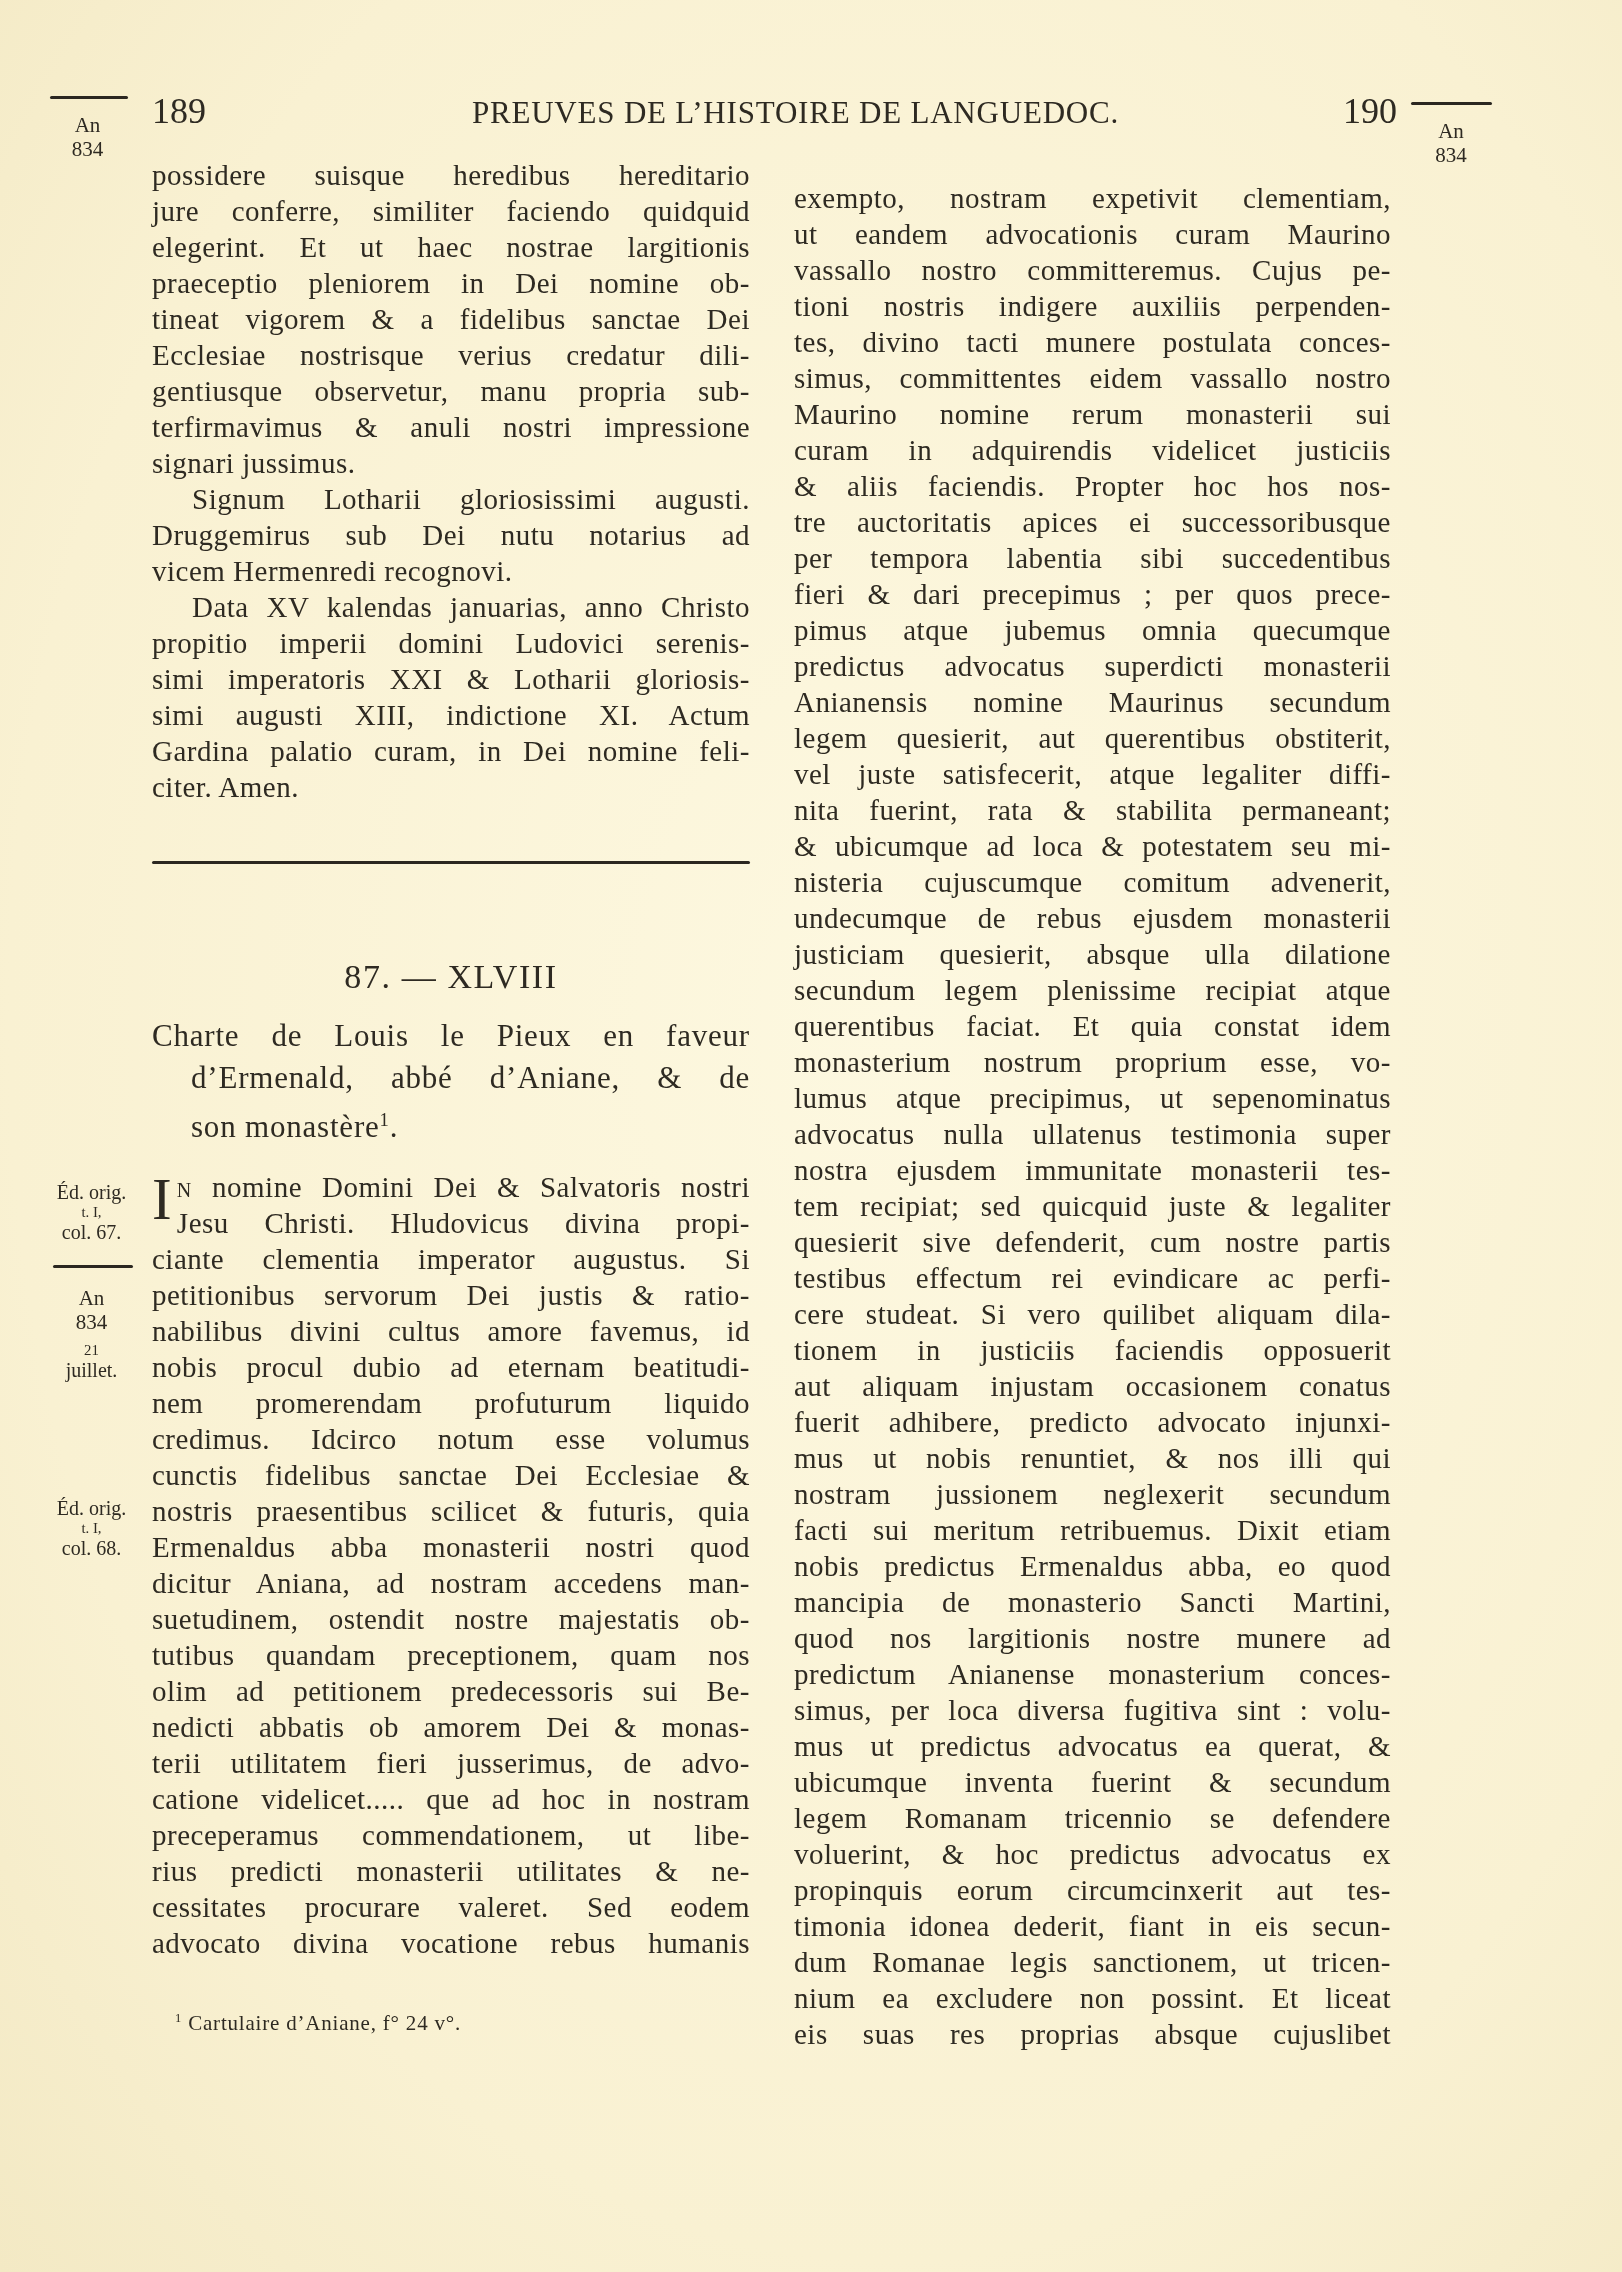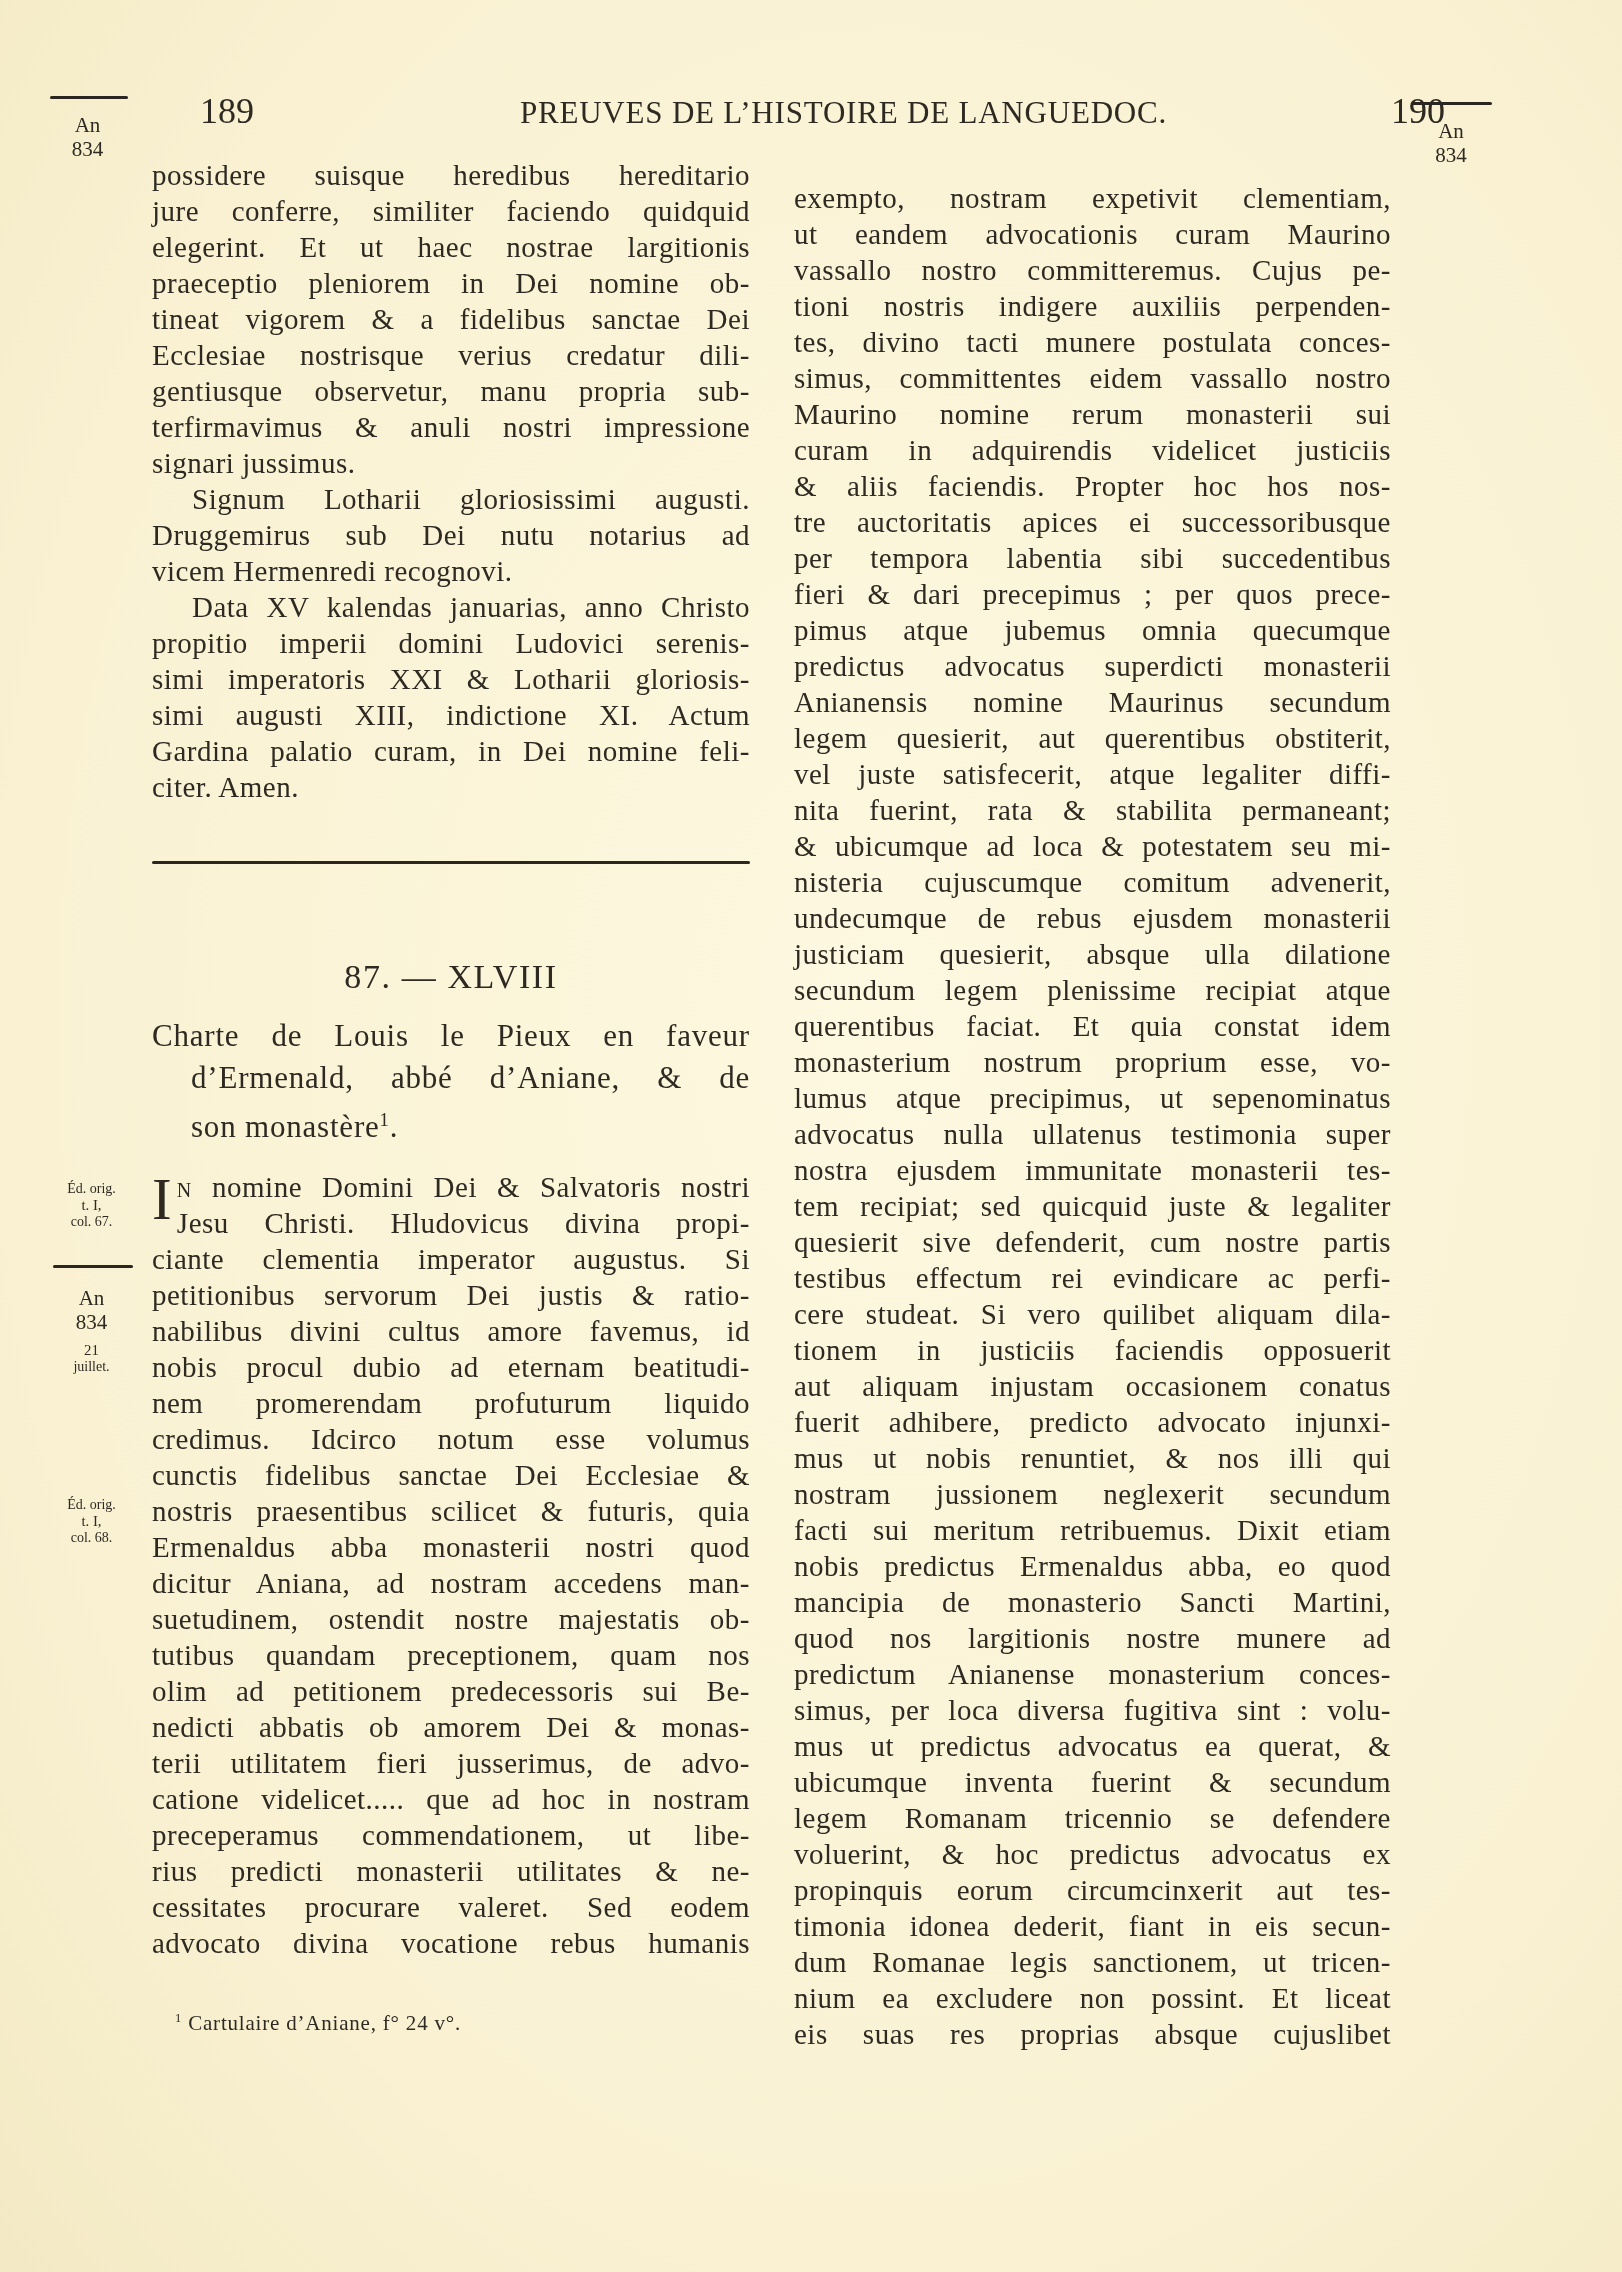--- a/index.html
+++ b/index.html
@@ -7,27 +7,27 @@
     width: 1622px; height: 2273px;
     background: #fbf5d9;
     position: relative; overflow: hidden;
     font-family: "DejaVu Serif", "Liberation Serif", serif;
     color: #2e2a22;
   }
   .page-bg {
     position: absolute; inset: 0;
     background: radial-gradient(ellipse at 55% 45%, #fdf8e0 0%, #f9f1d2 70%, #f3e9c4 100%);
   }
-  .abs { position: absolute; margin-left: 48px; }
+  .abs { position: absolute; }
   .hdr { font-family: "Liberation Serif", serif; font-size: 31px; top: 95px; letter-spacing: 0.8px; }
   .pno { font-family: "Liberation Serif", serif; font-size: 36px; top: 90px; }
   .rule { position: absolute; height: 3.1px; background: #2b2720; border-radius: 1.6px; }
   .mnote { position: absolute; font-family: "Liberation Serif", serif; text-align: center; line-height: 1.15; color: #2e2a22; }
   .mnote .big { font-size: 21px; display: block; }
-  .mnote .sm { font-size: 14px; display: block; }
+  .mnote .sm { font-size: 20px; display: block; }
   .mnote .tiny { font-size: 14.8px; display: block; }
   .col {
     position: absolute; font-family: "Liberation Serif", serif;
     font-size: 29px; line-height: 36px; letter-spacing: 0.5px;
   }
   .col .ln { display: block; white-space: nowrap; text-align: justify; text-align-last: justify; height: 36px; }
   .col .ln.last { text-align-last: left; }
   .col .ln.indent { padding-left: 40px; }
   .sec-num { position: absolute; font-family: "Liberation Serif", serif; font-size: 34px; letter-spacing: 1.6px; }
   .ital {

